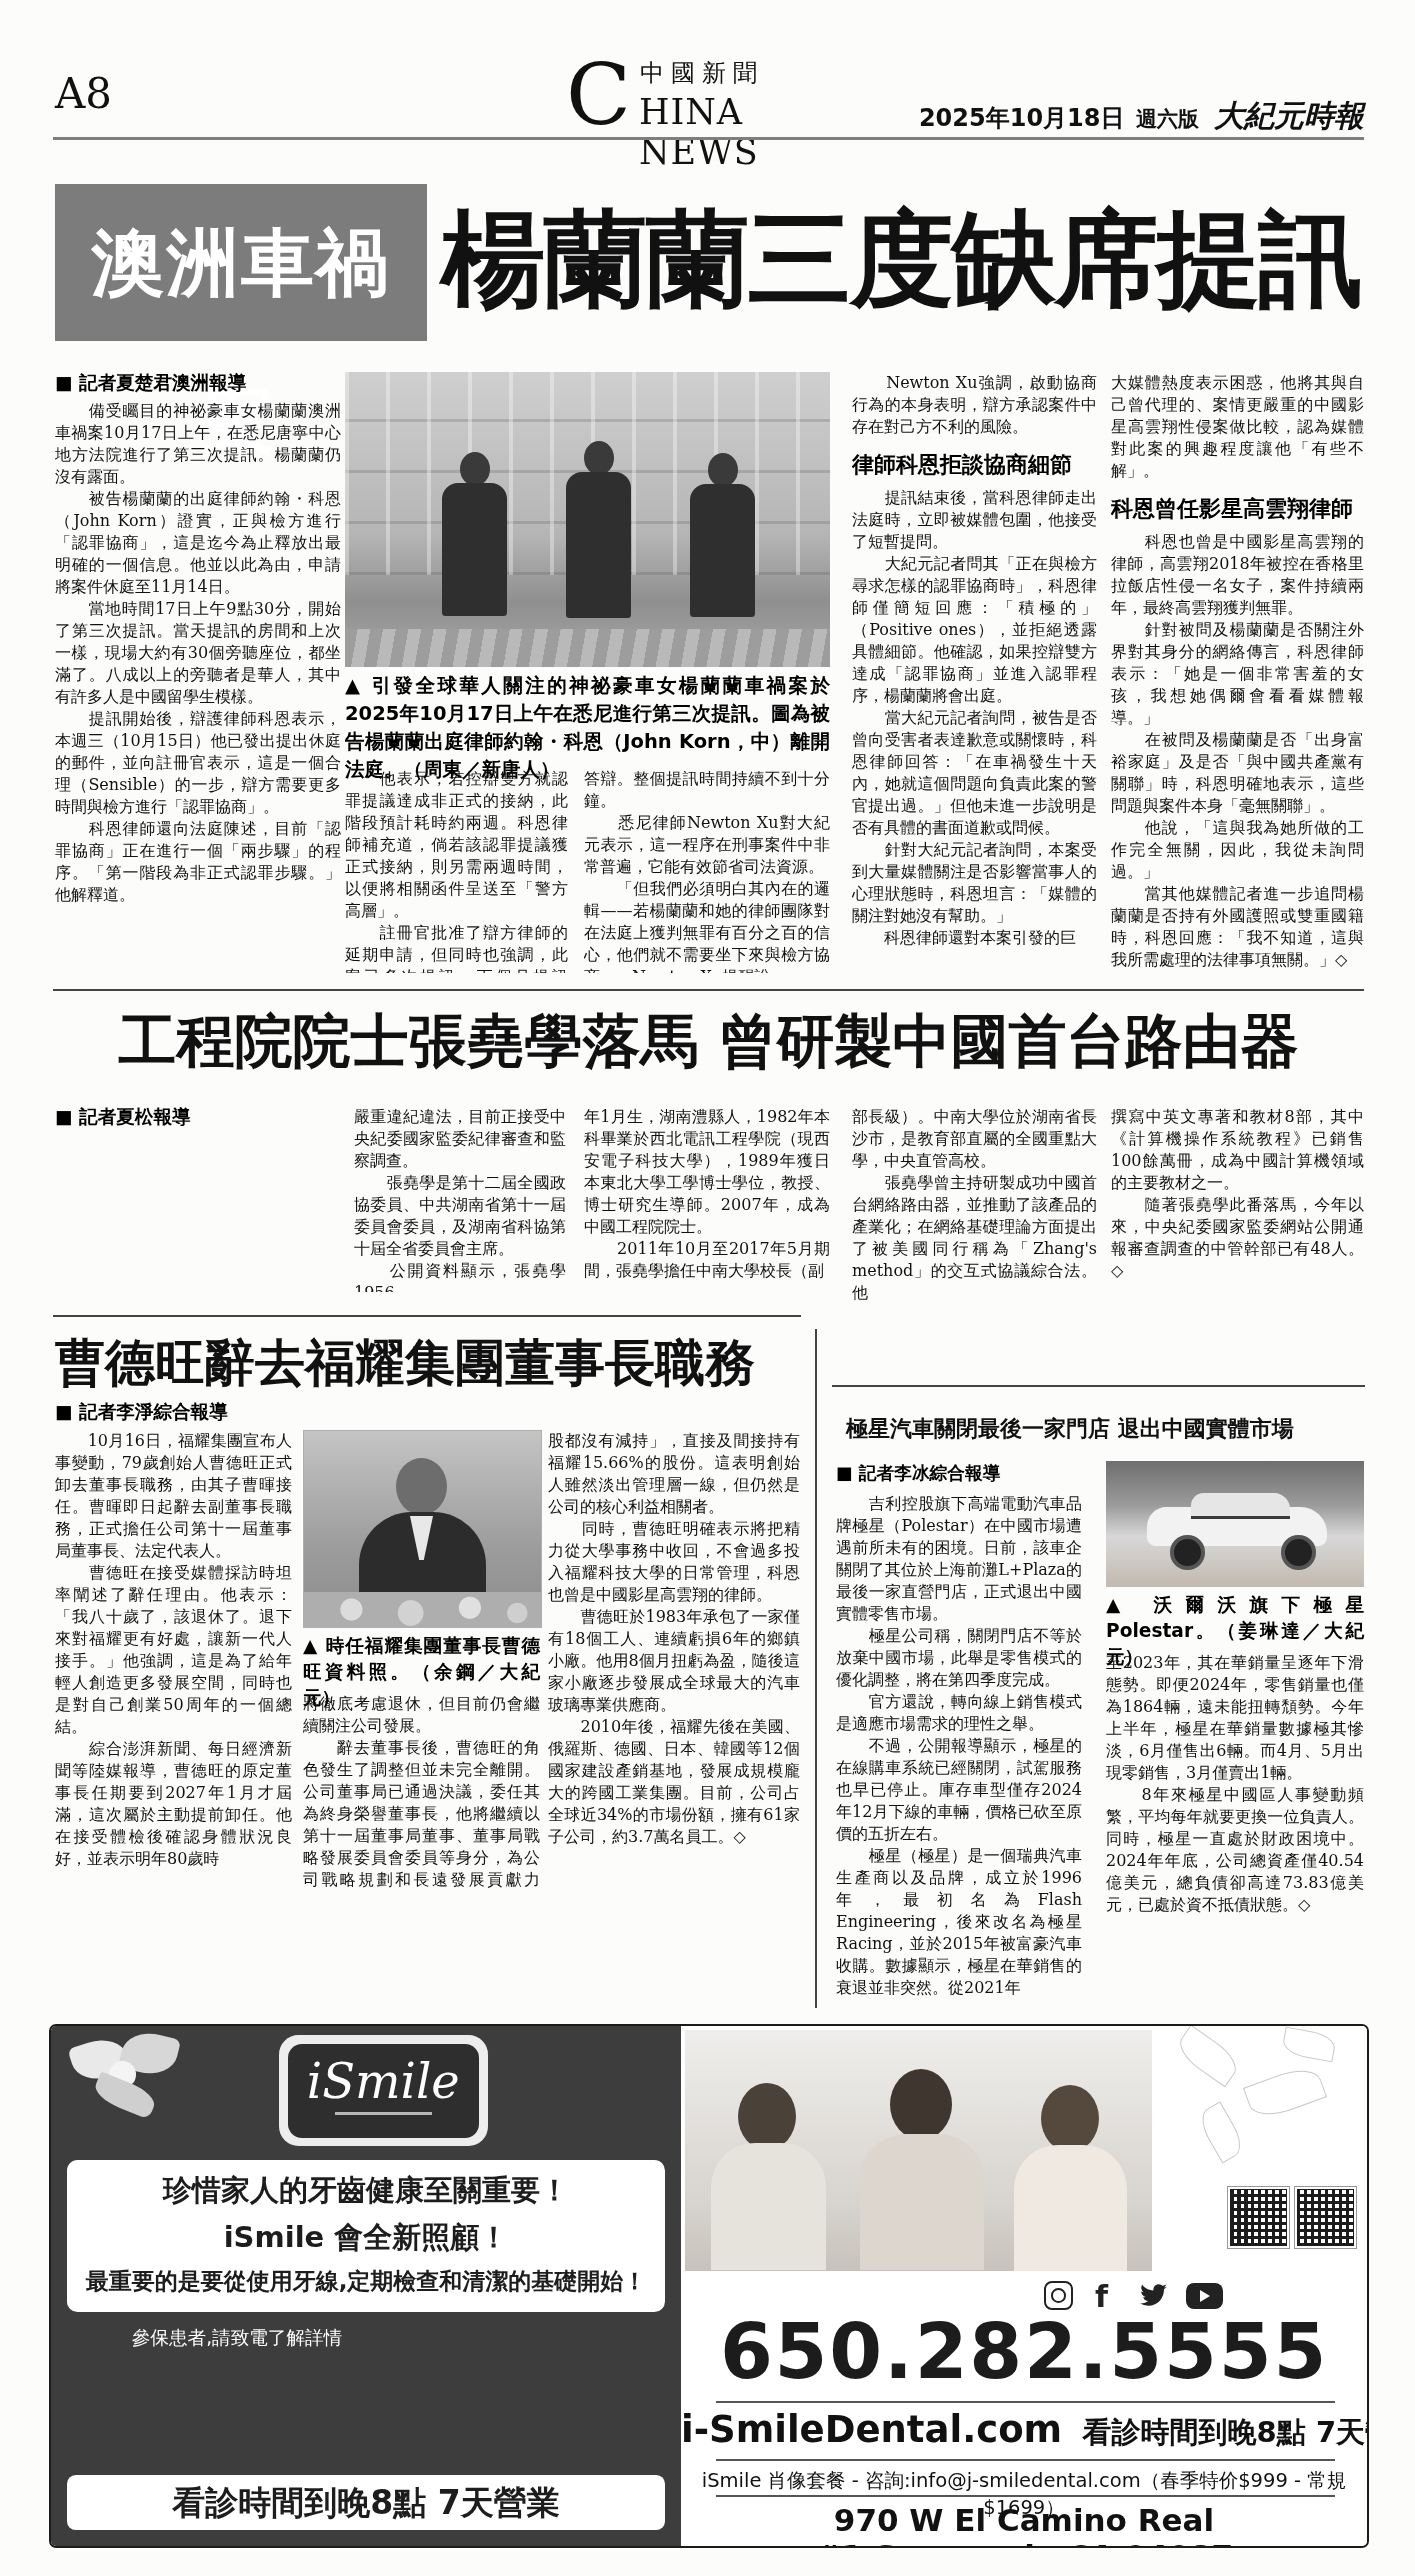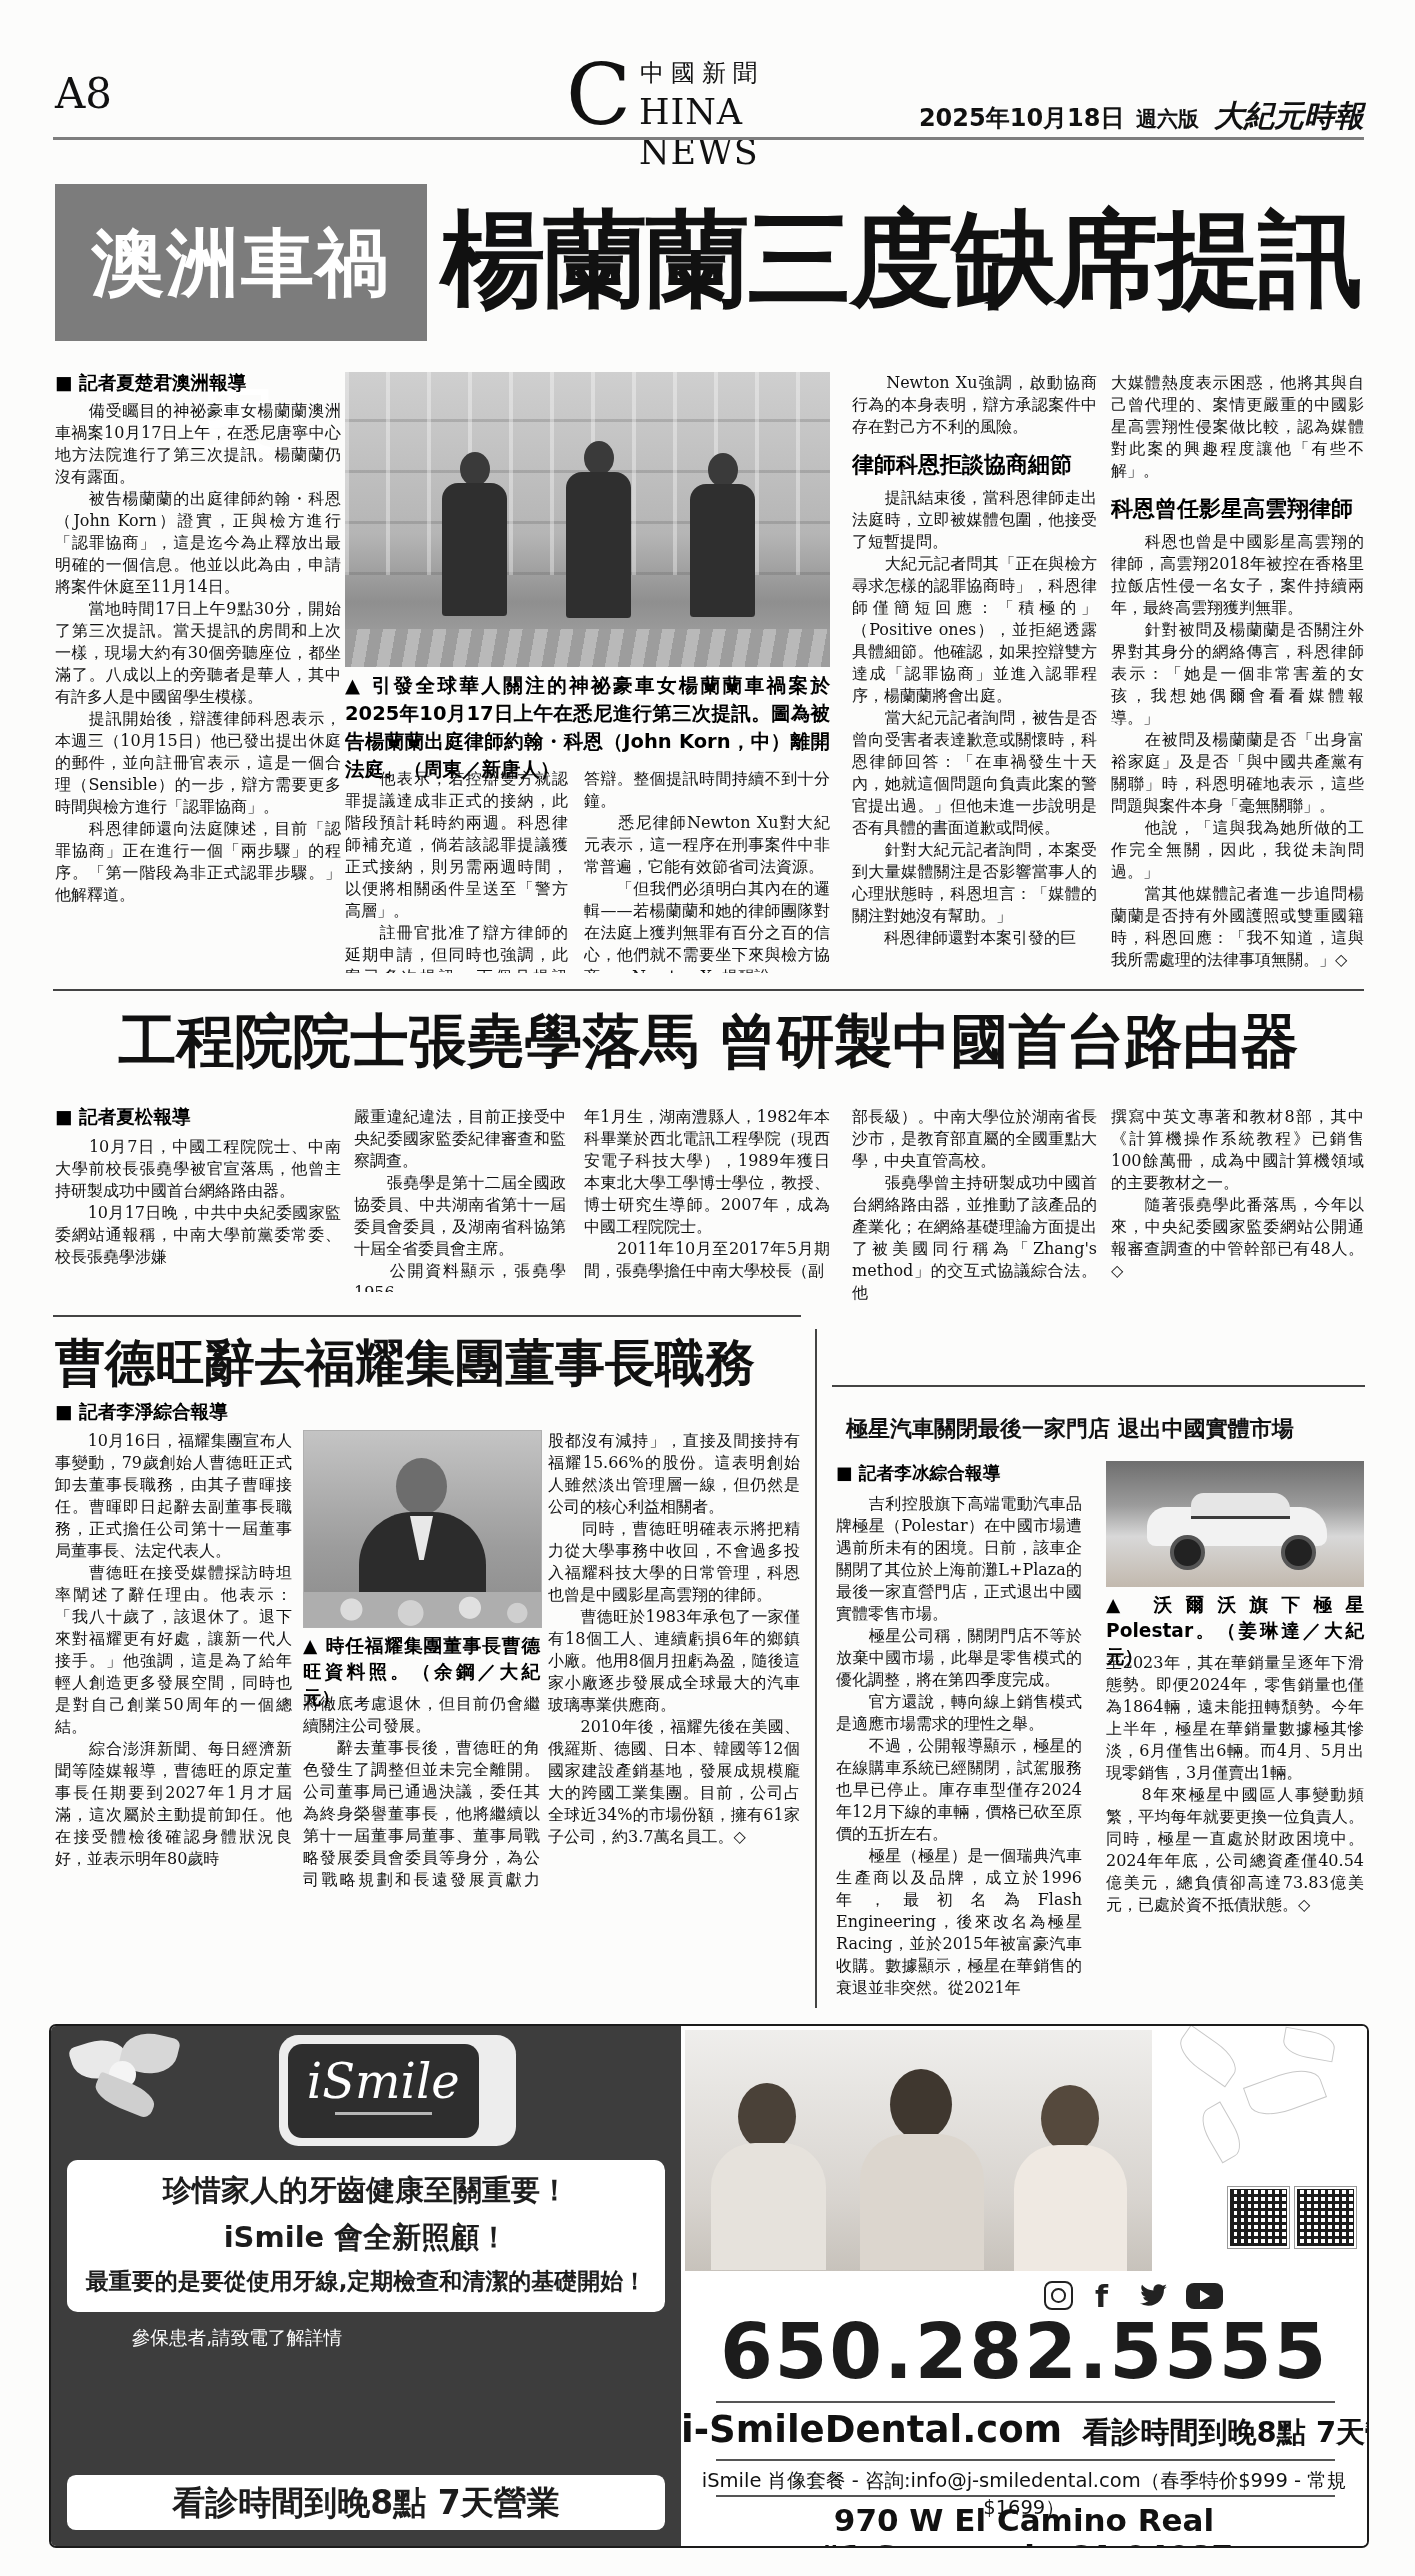--- a/index.html
+++ b/index.html
@@ -105,22 +105,20 @@
 　　在被問及楊蘭蘭是否「出身富裕家庭」及是否「與中國共產黨有關聯」時，科恩明確地表示，這些問題與案件本身「毫無關聯」。
 　　他說，「這與我為她所做的工作完全無關，因此，我從未詢問過。」
 　　當其他媒體記者進一步追問楊蘭蘭是否持有外國護照或雙重國籍時，科恩回應：「我不知道，這與我所需處理的法律事項無關。」◇</div>
   </div>
 
   <div class="abs rule-th" style="left:53px;top:989px;width:1311px;height:1.8px;"></div>
 
   <div class="abs sans" style="left:53px;top:1003px;width:1311px;text-align:center;font-weight:900;font-size:58px;white-space:nowrap;">工程院院士張堯學落馬 曾研製中國首台路由器</div>
 
   <div class="abs byline" style="left:55px;top:1104px;width:286px;">■ 記者夏松報導</div>
-  <div class="abs coltext" style="left:55px;top:1136px;width:286px;height:155px;">　　10月7日，中國工程院院士、中南大學前校長張堯學被官宣落馬，他曾主持研製成功中國首台網絡路由器。
-　　10月17日晚，中共中央紀委國家監委網站通報稱，中南大學前黨委常委、校長張堯學涉嫌</div>
   <div class="abs coltext" style="left:354px;top:1106px;width:212px;height:186px;">嚴重違紀違法，目前正接受中央紀委國家監委紀律審查和監察調查。
 　　張堯學是第十二屆全國政協委員、中共湖南省第十一屆委員會委員，及湖南省科協第十屆全省委員會主席。
 　　公開資料顯示，張堯學1956</div>
   <div class="abs coltext" style="left:584px;top:1106px;width:246px;height:186px;">年1月生，湖南澧縣人，1982年本科畢業於西北電訊工程學院（現西安電子科技大學），1989年獲日本東北大學工學博士學位，教授、博士研究生導師。2007年，成為中國工程院院士。
 　　2011年10月至2017年5月期間，張堯學擔任中南大學校長（副</div>
   <div class="abs coltext" style="left:852px;top:1106px;width:245px;height:246px;">部長級）。中南大學位於湖南省長沙市，是教育部直屬的全國重點大學，中央直管高校。
 　　張堯學曾主持研製成功中國首台網絡路由器，並推動了該產品的產業化；在網絡基礎理論方面提出了被美國同行稱為「Zhang's method」的交互式協議綜合法。他</div>
   <div class="abs coltext" style="left:1111px;top:1106px;width:253px;height:246px;">撰寫中英文專著和教材8部，其中《計算機操作系統教程》已銷售100餘萬冊，成為中國計算機領域的主要教材之一。
 　　隨著張堯學此番落馬，今年以來，中央紀委國家監委網站公開通報審查調查的中管幹部已有48人。◇</div>
 
@@ -173,21 +171,21 @@
 
     <div class="abs" style="left:0;top:0;width:630px;height:520px;background:#3d3d3d;">
 
       <div class="abs" style="left:16px;top:5.3px;width:133px;height:85px;">
         <div class="abs" style="left:5.3px;top:8.8px;width:55px;height:39px;background:#e9e9e9;border-radius:7px 60% 7px 60%;transform:rotate(-18deg);"></div>
         <div class="abs" style="left:55px;top:1.8px;width:55px;height:41px;background:#d7d7d7;border-radius:60% 7px 60% 7px;transform:rotate(14deg);"></div>
         <div class="abs" style="left:42px;top:30px;width:26.5px;height:26.5px;background:#f4f4f4;border-radius:50%;"></div>
         <div class="abs" style="left:26.5px;top:51px;width:62px;height:26.5px;background:#cfcfcf;border-radius:3.5px 50% 8.8px 50%;transform:rotate(22deg);"></div>
       </div>
 
-      <div class="abs" style="left:228px;top:8.8px;width:209px;height:111px;background:#ededed;border-radius:19.5px;padding-left:28px;">
+      <div class="abs" style="left:228px;top:8.8px;width:209px;height:111px;background:#ededed;border-radius:19.5px;">
         <div class="abs" style="left:8.8px;top:8.8px;width:191px;height:94px;background:#2e2e2e;border-radius:14px;text-align:center;">
           <div style="color:#fff;font-style:italic;font-size:48px;line-height:74px;font-family:'DejaVu Serif', serif;">iSmile</div>
           <div style="width:97px;height:2.7px;background:rgba(255,255,255,.65);margin:-5.3px auto 0;"></div>
         </div>
       </div>
 
       <div class="abs sans" style="left:16px;top:134px;width:598px;height:152px;background:#fff;border-radius:10.6px;text-align:center;color:#1d1d1d;">
         <div style="font-weight:bold;font-size:29px;margin-top:10.6px;">珍惜家人的牙齒健康至關重要！</div>
         <div style="font-weight:bold;font-size:29px;margin-top:7px;">iSmile 會全新照顧！</div>
         <div style="font-weight:bold;font-size:23px;margin-top:8.8px;">最重要的是要從使用牙線,定期檢查和清潔的基礎開始！</div>

